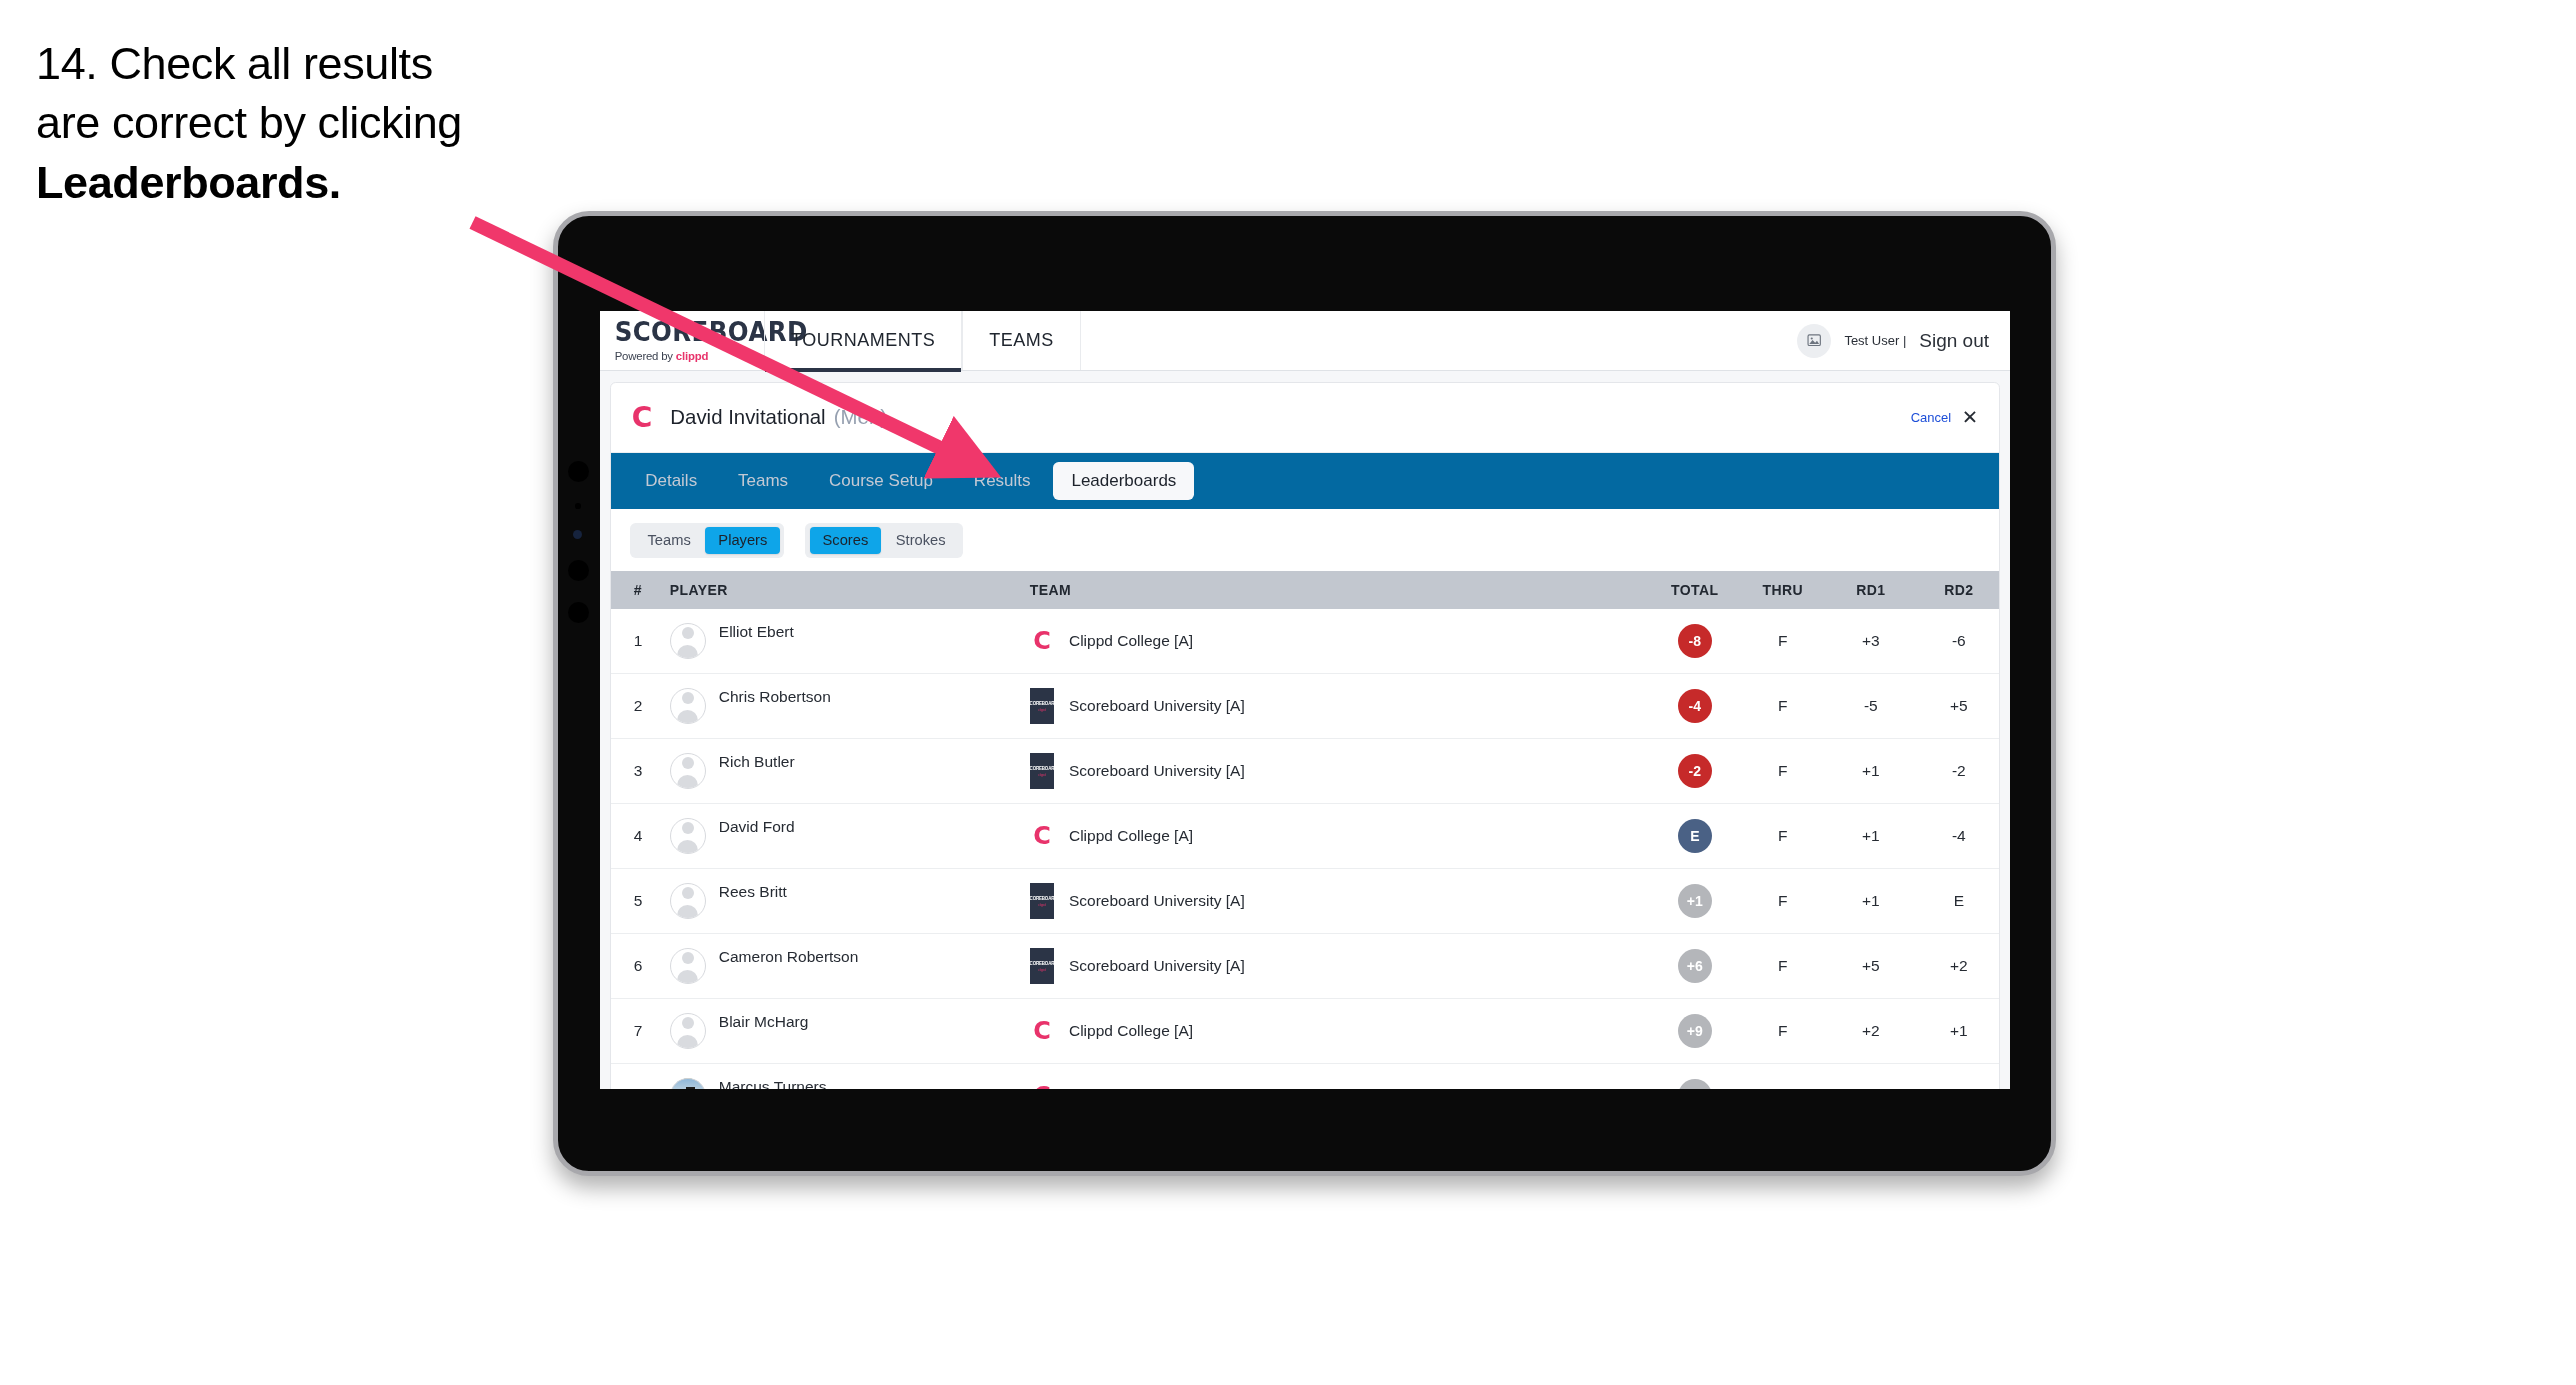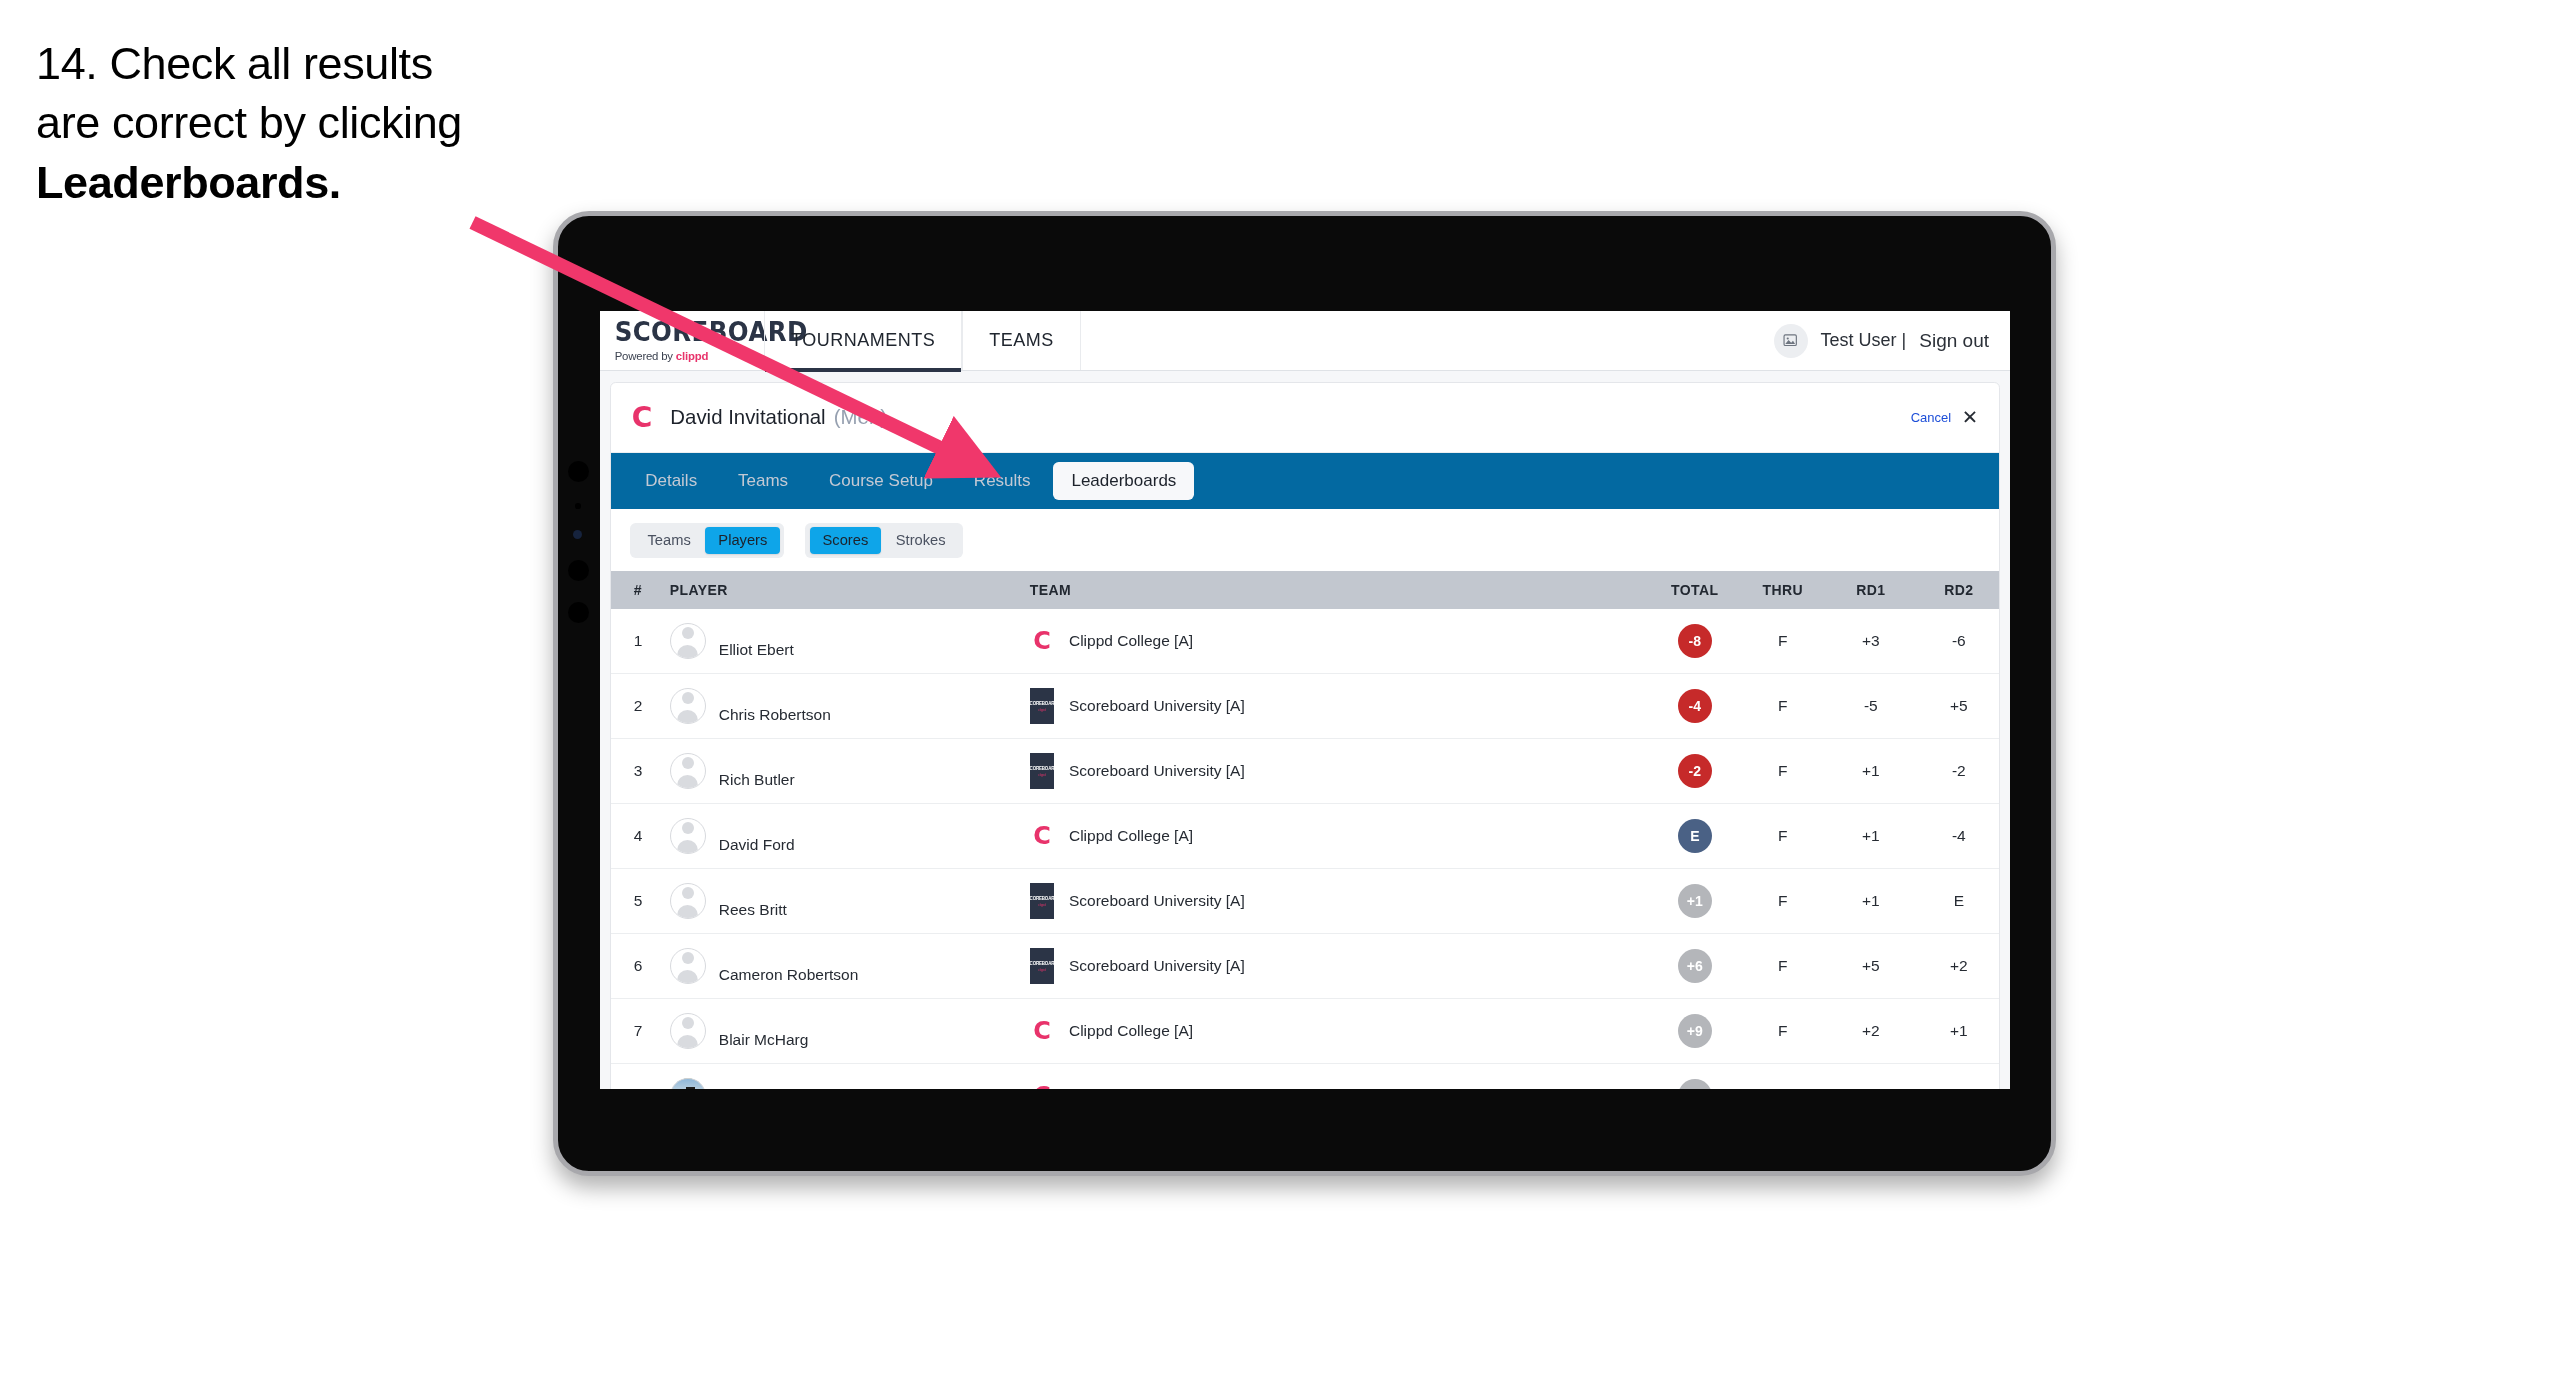--- a/index.html
+++ b/index.html
@@ -147,21 +147,21 @@
     align-items: center;
     padding-right: 21px;
     gap: 13px;
   }
   #user-avatar {
     width: 34px; height: 34px;
     border-radius: 50%;
     background: #eceef1;
     display: flex; align-items: center; justify-content: center;
   }
-  #user-name { font-size: 18px; color: #2b3038; }
+  #user-name { font-size: 13px; color: #2b3038; }
   #signout { font-size: 19px; color: #2b3038; cursor: pointer; }
 
   
   #card {
     margin: 11.4px 9.8px 0 9.8px;
     background: #ffffff;
     border: 0.8px solid #e4e6ea;
     border-radius: 5.7px 5.7px 0 0;
     overflow: hidden;
   }
@@ -273,21 +273,21 @@
     padding: 0;
     vertical-align: middle;
   }
   .c-rank  { width: 59px;  text-align: left; padding-left: 23px !important; box-sizing: border-box;}
   .c-player{ width: 360px; }
   .c-team  { width: 621px; }
   .c-total { width: 88px; text-align: center !important; }
   .c-thru  { width: 88px; text-align: center !important; }
   .c-rd    { width: 88px; text-align: center !important; }
 
-  .player-cell { display: flex; align-items: flex-end; gap: 13px; }
+  .player-cell { display: flex; align-items: flex-start; gap: 13px; }
   .avatar {
     width: 34px; height: 34px;
     border-radius: 50%;
     background: #ffffff;
     border: 0.8px solid #d8dade;
     display: flex; align-items: flex-end; justify-content: center;
     overflow: hidden;
     flex: 0 0 auto;
   }
   .avatar .head {

